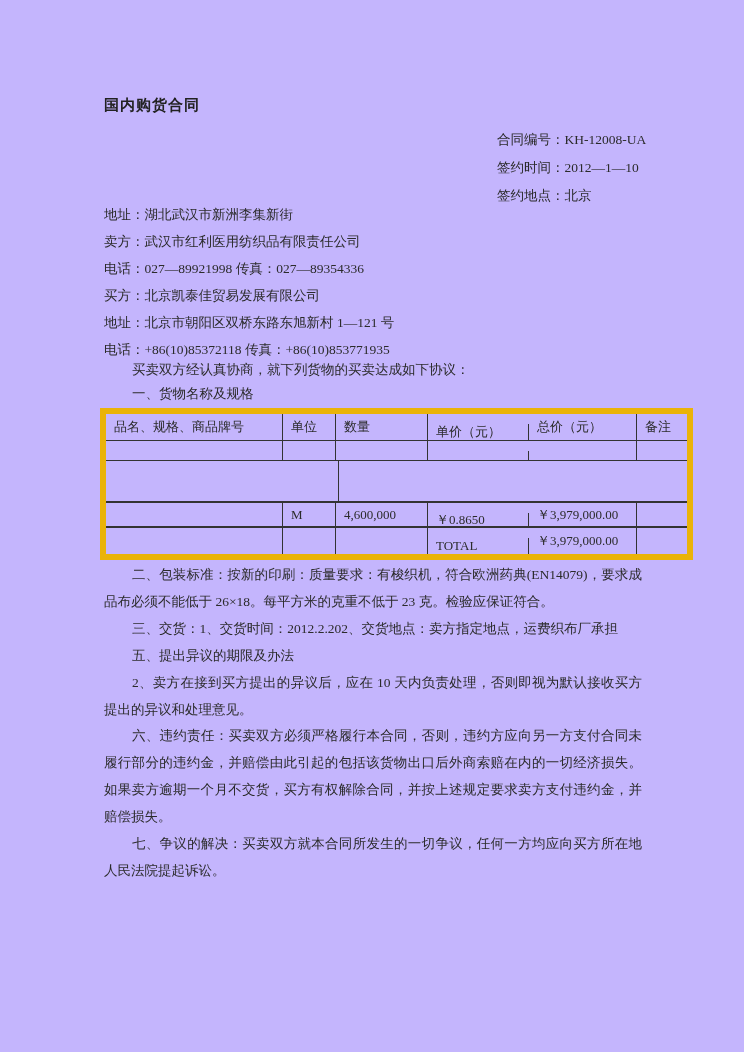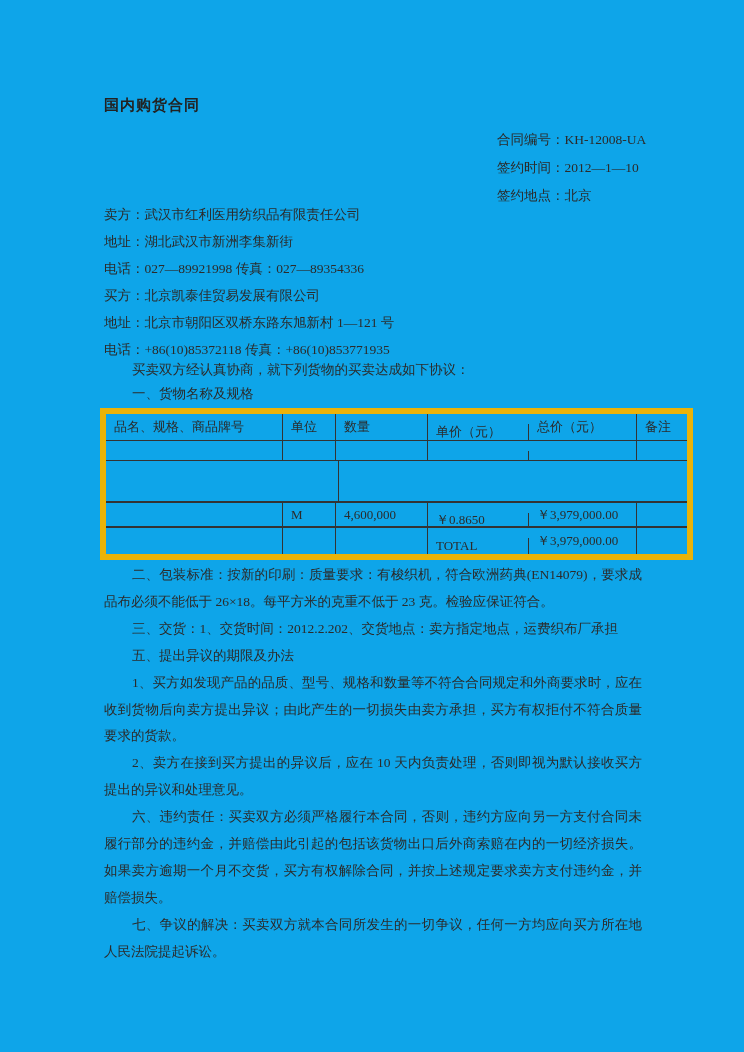--- a/index.html
+++ b/index.html
@@ -5,21 +5,21 @@
   html, body {
     margin: 0;
     padding: 0;
     background: #e8e8e8;
   }
   .page {
     position: relative;
     width: 744px;
     height: 1052px;
     margin: 0 auto;
-    background: #0ea5e9;
+    background: #c4b5fd;
     font-family: "Liberation Serif", serif;
     color: #2b2b2b;
     overflow: hidden;
   }
   .doc-title {
     position: absolute;
     left: 104px;
     top: 96px;
     font-family: "Liberation Sans", sans-serif;
     font-weight: bold;
@@ -119,22 +119,22 @@
 
   <div class="doc-title">国内购货合同</div>
 
   <div class="meta-block">
     <div>合同编号：KH-12008-UA</div>
     <div>签约时间：2012—1—10</div>
     <div>签约地点：北京</div>
   </div>
 
   <div class="parties-block">
+    <div>地址：湖北武汉市新洲李集新街</div>
     <div>卖方：武汉市红利医用纺织品有限责任公司</div>
-    <div>地址：湖北武汉市新洲李集新街</div>
     <div>电话：027—89921998 传真：027—89354336</div>
     <div>买方：北京凯泰佳贸易发展有限公司</div>
     <div>地址：北京市朝阳区双桥东路东旭新村 1—121 号</div>
     <div>电话：+86(10)85372118 传真：+86(10)853771935</div>
   </div>
 
   <div class="pre-table-block">
     <div>买卖双方经认真协商，就下列货物的买卖达成如下协议：</div>
     <div>一、货物名称及规格</div>
   </div>
@@ -175,19 +175,18 @@
       <div class="cell c4">TOTAL</div>
       <div class="cell c5">￥3,979,000.00</div>
       <div class="cell c6"></div>
     </div>
   </div>
 
   <div class="clauses-block">
     <p>二、包装标准：按新的印刷：质量要求：有梭织机，符合欧洲药典(EN14079)，要求成品布必须不能低于 26×18。每平方米的克重不低于 23 克。检验应保证符合。</p>
     <p>三、交货：1、交货时间：2012.2.202、交货地点：卖方指定地点，运费织布厂承担</p>
     <p>五、提出异议的期限及办法</p>
-    <p>1、买方如发现产品的品质、型号、规格和数量等不符合合同规定和外商要求时，应在收到货物后向卖方提出异议；由此产生的一切损失由卖方承担，买方有权拒付不符合质量要求的货款。</p>
     <p>2、卖方在接到买方提出的异议后，应在 10 天内负责处理，否则即视为默认接收买方提出的异议和处理意见。</p>
     <p>六、违约责任：买卖双方必须严格履行本合同，否则，违约方应向另一方支付合同未履行部分的违约金，并赔偿由此引起的包括该货物出口后外商索赔在内的一切经济损失。如果卖方逾期一个月不交货，买方有权解除合同，并按上述规定要求卖方支付违约金，并赔偿损失。</p>
     <p>七、争议的解决：买卖双方就本合同所发生的一切争议，任何一方均应向买方所在地人民法院提起诉讼。</p>
   </div>
 
 </div>
 
 </body></html>

